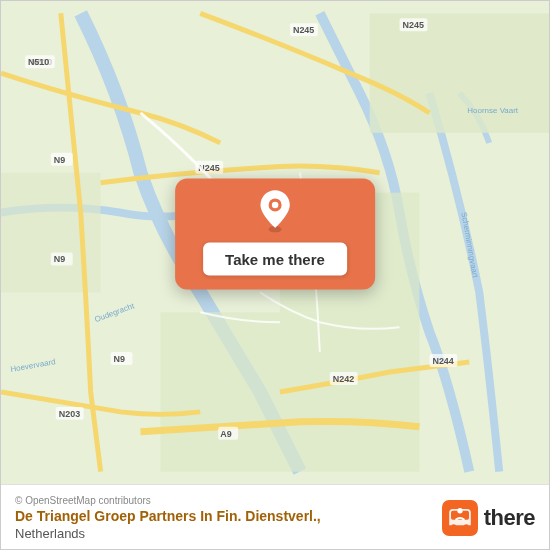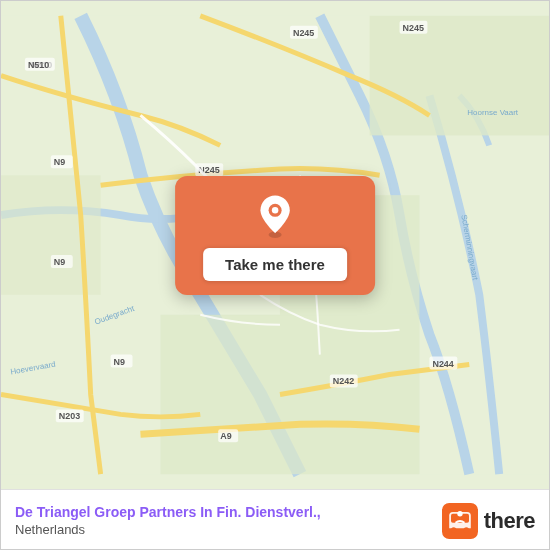--- a/index.html
+++ b/index.html
@@ -35,21 +35,21 @@
     }
 
     
     #popup-card {
       position: absolute;
       top: 50%;
       left: 50%;
       transform: translate(-50%, -58%);
       background: #e8734a;
       border-radius: 12px;
-      padding: 18px 28px 14px 28px;
+      padding: 10px 28px 14px 28px;
       display: flex;
       flex-direction: column;
       align-items: center;
       box-shadow: 0 4px 16px rgba(0,0,0,0.25);
       min-width: 180px;
     }
 
     #popup-pin {
       width: 44px;
       height: 44px;
@@ -87,21 +87,21 @@
     }
 
     #attribution {
       font-size: 10px;
       color: #888;
     }
 
     #location-name {
       font-size: 14px;
       font-weight: 600;
-      color: #8b5cf6;
+      color: #a16207;
     }
 
     #location-country {
       font-size: 13px;
       color: #555;
     }
 
     
     #moovit-logo {
       display: flex;
@@ -208,20 +208,21 @@
         <path d="M22 2 C12 2 4 10 4 20 C4 32 22 48 22 48 C22 48 40 32 40 20 C40 10 32 2 22 2Z" fill="white"></path>
         <circle cx="22" cy="20" r="8" fill="#e8734a"></circle>
         <circle cx="22" cy="20" r="4" fill="white"></circle>
       </svg>
       <button id="take-me-there-btn">Take me there</button>
     </div>
   </div>
 
   <div id="footer">
     <div id="footer-left">
+      <span id="attribution">© OpenStreetMap contributors</span>
       <span id="location-name">De Triangel Groep Partners In Fin. Dienstverl.,</span>
       <span id="location-country">Netherlands</span>
     </div>
 
     <div id="moovit-logo">
       <svg id="moovit-icon" viewBox="0 0 40 40" xmlns="http://www.w3.org/2000/svg">
         <rect width="40" height="40" rx="8" fill="#f26522"></rect>
 
         <path d="M8 28 L8 14 Q8 10 12 10 L28 10 Q32 10 32 14 L32 28 Z" fill="white" opacity="0.9"></path>
         <rect x="10" y="12" width="20" height="10" rx="2" fill="#f26522"></rect>

